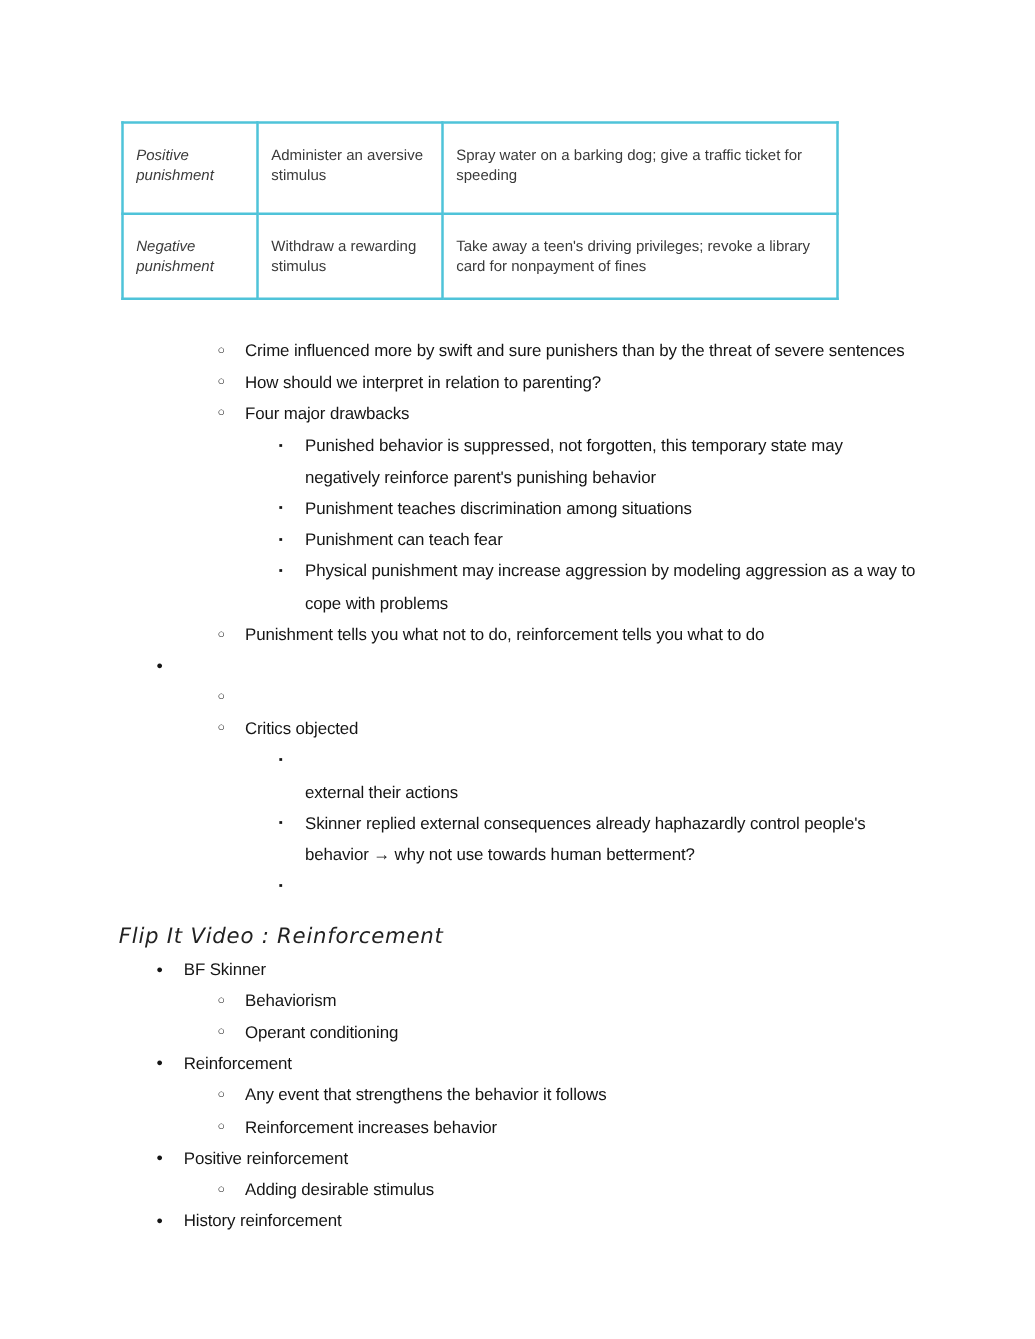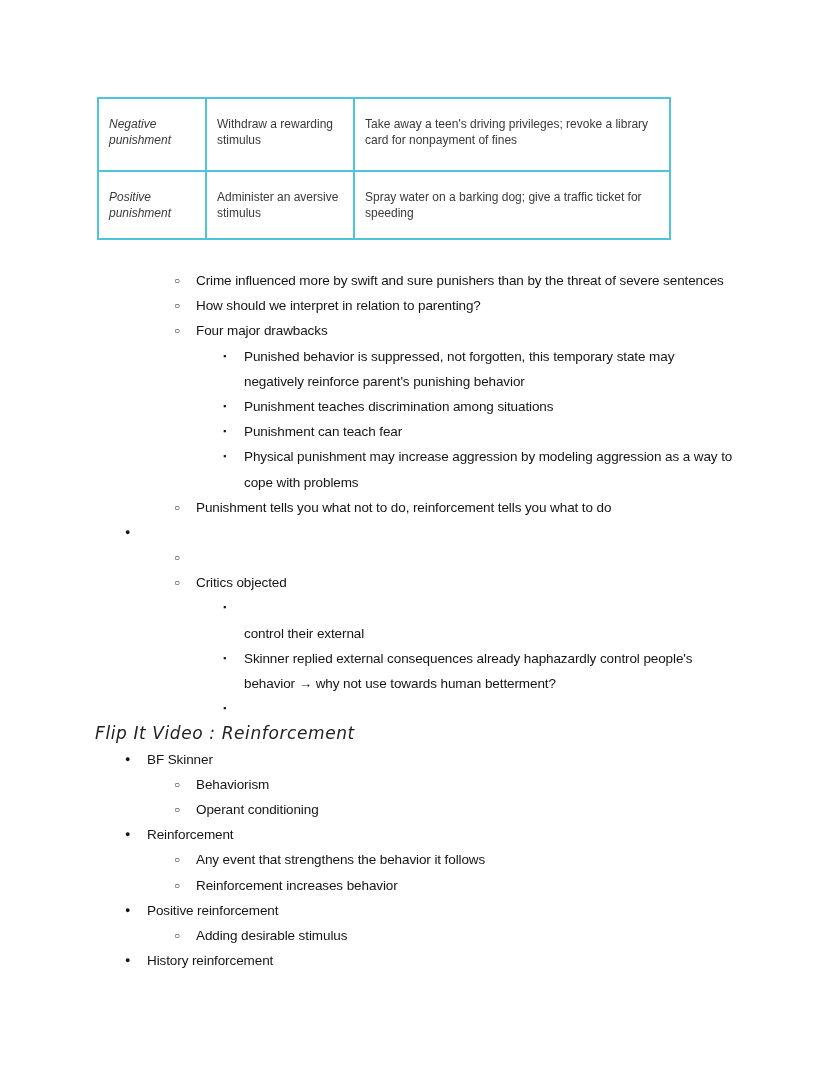--- a/index.html
+++ b/index.html
@@ -42,63 +42,63 @@
   .note-row .bullet{
     position:absolute;top:0;height:25.2px;line-height:25.2px;
     font-size:10px;color:#151515;
   }
   .note-row.lvl1 .bullet{left:125px;font-size:9px;}
   .note-row.lvl2 .bullet{left:174px;font-size:10px;}
   .note-row.lvl3 .bullet{left:223px;font-size:9px;}
   .note-row.heading{
     padding-left:95px;
     font-size:17px;font-style:italic;letter-spacing:0.6px;
-    font-family:"DejaVu Sans", sans-serif;color:#222222;
+    font-family:"DejaVu Sans", sans-serif;color:#222222;margin-top:16px;
   }
 </style>
 </head>
 <body>
 
 <div class="page">
   <table class="pun-table">
     <tbody>
         <tr>
+          <td class="c0">Positive
+punishment</td>
+          <td class="c1">Administer an aversive
+stimulus</td>
+          <td class="c2">Spray water on a barking dog; give a traffic ticket for
+speeding</td>
+        </tr>
+        <tr>
           <td class="c0">Negative
 punishment</td>
           <td class="c1">Withdraw a rewarding
 stimulus</td>
           <td class="c2">Take away a teen's driving privileges; revoke a library
 card for nonpayment of fines</td>
-        </tr>
-        <tr>
-          <td class="c0">Positive
-punishment</td>
-          <td class="c1">Administer an aversive
-stimulus</td>
-          <td class="c2">Spray water on a barking dog; give a traffic ticket for
-speeding</td>
         </tr>
       </tbody>
   </table>
   <div class="notes">
       <div class="note-row lvl2"><span class="bullet">○</span><span>Crime influenced more by swift and sure punishers than by the threat of severe sentences</span></div>
       <div class="note-row lvl2"><span class="bullet">○</span><span>How should we interpret in relation to parenting?</span></div>
       <div class="note-row lvl2"><span class="bullet">○</span><span>Four major drawbacks</span></div>
       <div class="note-row lvl3"><span class="bullet">▪</span><span>Punished behavior is suppressed, not forgotten, this temporary state may</span></div>
       <div class="note-row lvl3"><span>negatively reinforce parent's punishing behavior</span></div>
       <div class="note-row lvl3"><span class="bullet">▪</span><span>Punishment teaches discrimination among situations</span></div>
       <div class="note-row lvl3"><span class="bullet">▪</span><span>Punishment can teach fear</span></div>
       <div class="note-row lvl3"><span class="bullet">▪</span><span>Physical punishment may increase aggression by modeling aggression as a way to</span></div>
       <div class="note-row lvl3"><span>cope with problems</span></div>
       <div class="note-row lvl2"><span class="bullet">○</span><span>Punishment tells you what not to do, reinforcement tells you what to do</span></div>
       <div class="note-row lvl1"><span class="bullet">●</span></div>
       <div class="note-row lvl2"><span class="bullet">○</span></div>
       <div class="note-row lvl2"><span class="bullet">○</span><span>Critics objected</span></div>
       <div class="note-row lvl3"><span class="bullet">▪</span></div>
-      <div class="note-row lvl3"><span>control their external</span></div>
+      <div class="note-row lvl3"><span>external their actions</span></div>
       <div class="note-row lvl3"><span class="bullet">▪</span><span>Skinner replied external consequences already haphazardly control people's</span></div>
       <div class="note-row lvl3"><span>behavior → why not use towards human betterment?</span></div>
       <div class="note-row lvl3"><span class="bullet">▪</span></div>
       <div class="note-row heading"><span>Flip It Video : Reinforcement</span></div>
       <div class="note-row lvl1"><span class="bullet">●</span><span>BF Skinner</span></div>
       <div class="note-row lvl2"><span class="bullet">○</span><span>Behaviorism</span></div>
       <div class="note-row lvl2"><span class="bullet">○</span><span>Operant conditioning</span></div>
       <div class="note-row lvl1"><span class="bullet">●</span><span>Reinforcement</span></div>
       <div class="note-row lvl2"><span class="bullet">○</span><span>Any event that strengthens the behavior it follows</span></div>
       <div class="note-row lvl2"><span class="bullet">○</span><span>Reinforcement increases behavior</span></div>

